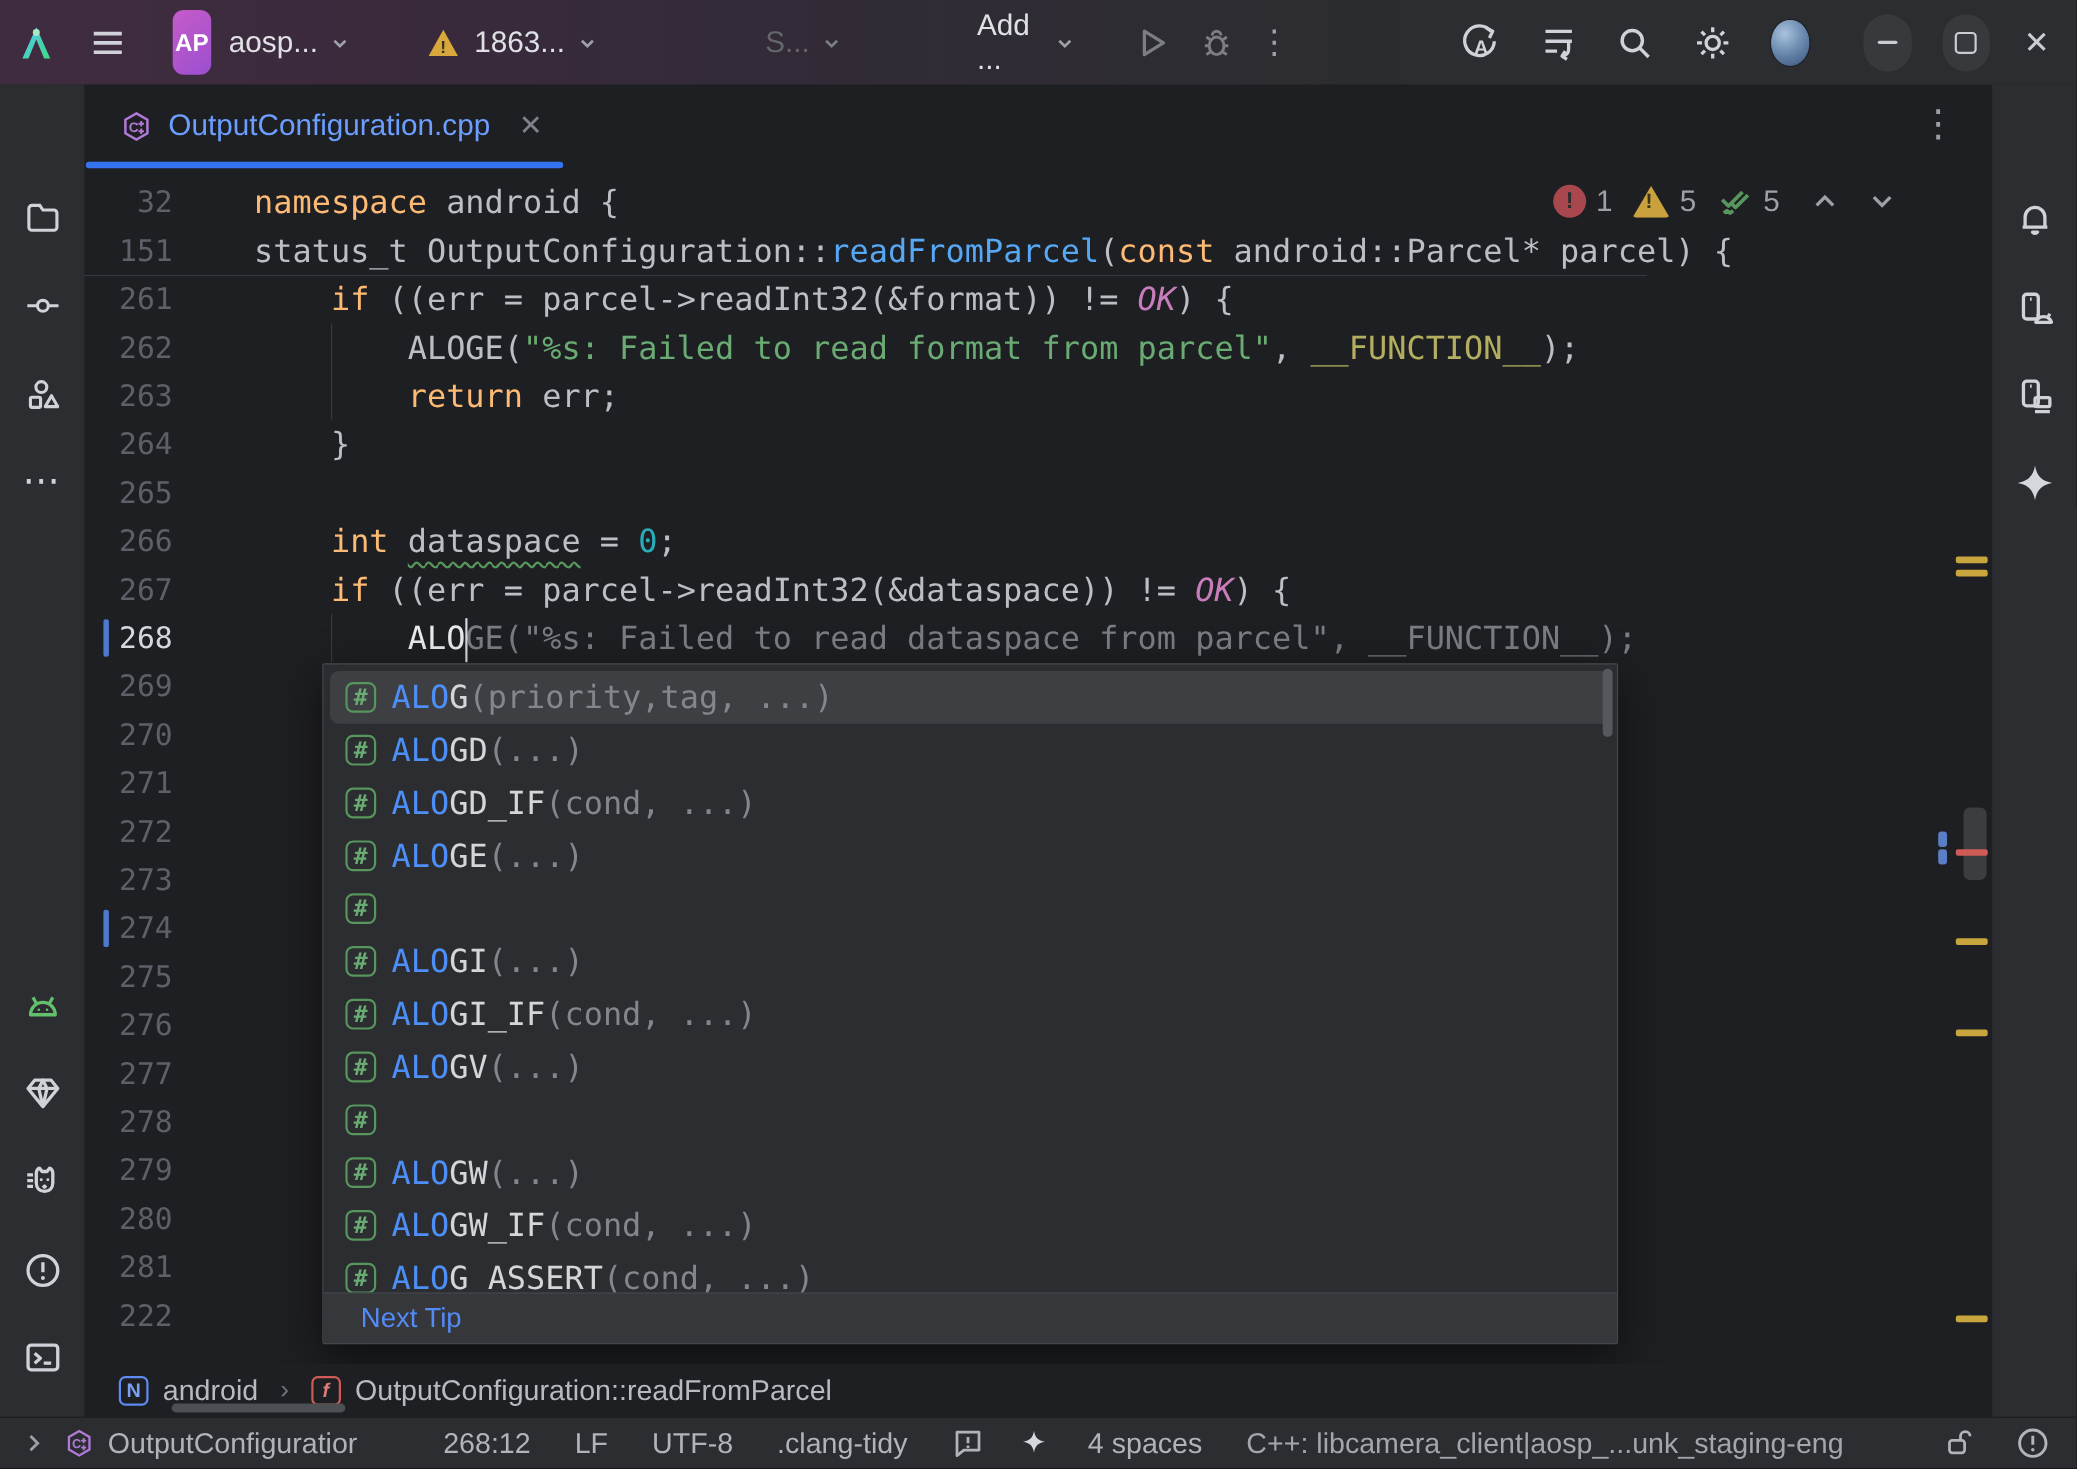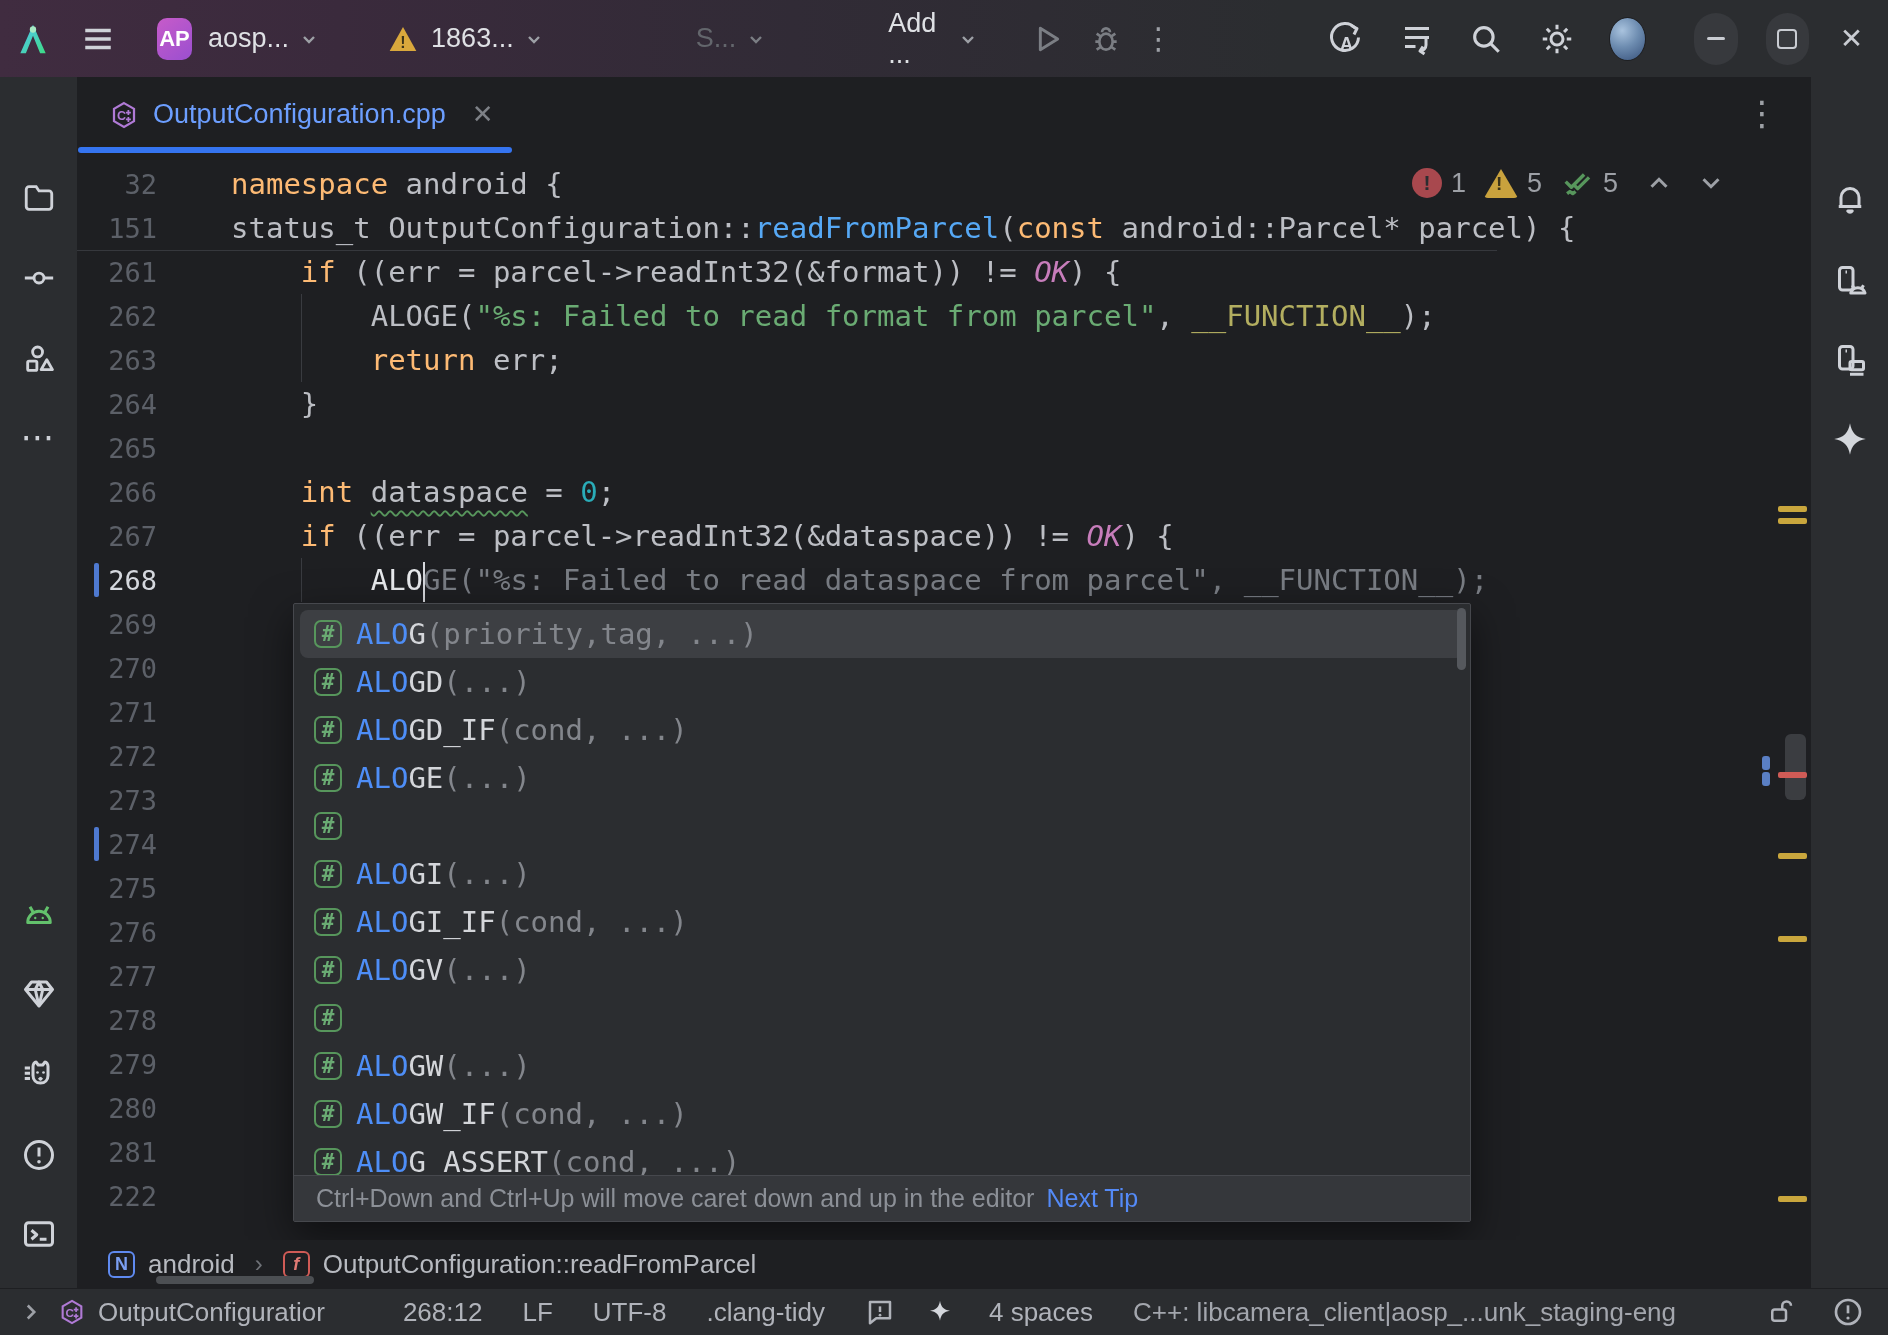--- a/index.html
+++ b/index.html
@@ -9,21 +9,21 @@
 
   
   #titlebar{position:absolute;left:0;top:0;width:1888px;height:77px;
     background:linear-gradient(90deg,#402c40 0%,#3a2a3c 18%,#312b36 42%,#2b2d30 68%,#2b2d30 100%);
     display:flex;align-items:center;}
   .tb-group{display:flex;align-items:center;}
   .tb-icon-btn{display:flex;align-items:center;justify-content:center;width:44px;height:44px;border-radius:8px;}
   .tb-text{font-size:27px;color:#dfe1e5;}
   .tb-text.dim{color:#63666c;}
   .chev{margin-left:8px;}
-  #project-badge{width:42px;height:42px;border-radius:10px;background:linear-gradient(140deg,#c75bc9 0%,#9a4fd0 100%);
+  #project-badge{width:42px;height:59px;border-radius:10px;background:linear-gradient(140deg,#c75bc9 0%,#9a4fd0 100%);
     color:#fff;font-weight:bold;font-size:22px;display:flex;align-items:center;justify-content:center;}
   .win-pill{width:52px;height:52px;border-radius:26px;background:#37393d;display:flex;align-items:center;justify-content:center;}
   #avatar{width:42px;height:42px;border-radius:50%;background:radial-gradient(circle at 35% 30%,#a9c3de 0%,#6d8cb0 45%,#36507a 100%);border:1px solid #1e1f22;}
 
   
   #left-stripe{position:absolute;left:0;top:77px;width:77px;height:1211px;background:#2b2d30;}
   #right-stripe{position:absolute;left:1811px;top:77px;width:77px;height:1211px;background:#2b2d30;}
   .stripe-btn{position:absolute;left:50%;transform:translateX(-50%);width:52px;height:52px;border-radius:10px;
     display:flex;align-items:center;justify-content:center;}
 
@@ -508,21 +508,20 @@
           <span class="micon">#</span>
           <span class="txt"><span class="pmatch">ALO</span><span class="prest">GW_IF</span><span class="pparams">(cond, ...)</span></span>
         </div>
         <div class="pitem">
           <span class="micon">#</span>
           <span class="txt"><span class="pmatch">ALO</span><span class="prest">G_ASSERT</span><span class="pparams">(cond, ...)</span></span>
         </div>
       </div>
     <div id="popup-scroll"></div>
     <div id="popup-tip">
-      <span>Ctrl+Down and Ctrl+Up will move caret down and up in the editor</span>
       <a href="#">Next Tip</a>
     </div>
   </div>
 
   <div id="breadcrumbs">
     <span class="bc-box bc-n">N</span>
     <span>android</span>
     <span class="bc-sep">›</span>
     <span class="bc-box bc-f">f</span>
     <span>OutputConfiguration::readFromParcel</span>

